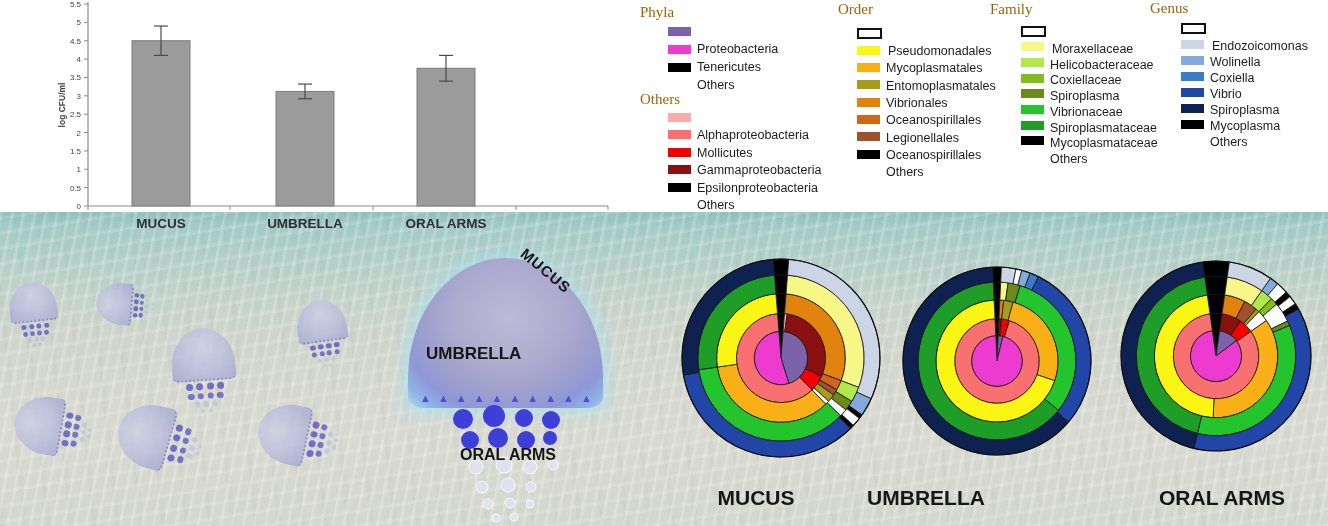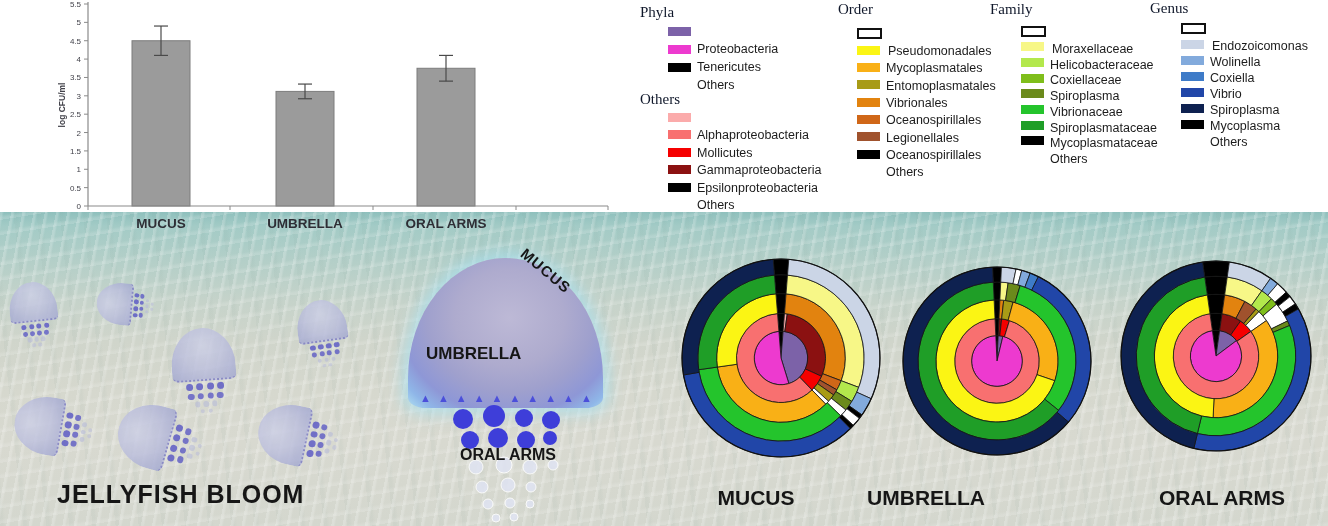--- a/index.html
+++ b/index.html
@@ -8,21 +8,21 @@
   .top-band{position:absolute;left:0;top:0;width:1328px;height:212px;background:#ffffff;}
   .ocean{position:absolute;left:0;top:212px;width:1328px;height:314px;
     background:linear-gradient(180deg,#8fc0bd 0px,#a3cbc6 14px,#b4cfc8 50px,#c6d3ca 90px,
       #d0d5cb 130px,#d6d8ce 180px,#d8d9d0 230px,#d4d7ce 314px);}
   .water-tex{position:absolute;left:0;top:212px;width:1328px;height:314px;pointer-events:none;
     background:
       repeating-linear-gradient(101deg,rgba(255,255,255,.20) 0 2px,rgba(255,255,255,0) 4px 11px),
       repeating-linear-gradient(-9deg,rgba(255,255,255,.14) 0 2px,rgba(255,255,255,0) 5px 15px),
       repeating-linear-gradient(84deg,rgba(120,150,140,.06) 0 3px,rgba(255,255,255,0) 6px 23px);}
   svg{position:absolute;overflow:visible;}
-  .hdr{position:absolute;font-family:"Liberation Serif",serif;font-size:15px;color:#0f172a;}
+  .hdr{position:absolute;font-family:"Liberation Serif",serif;font-size:15px;color:#a16207;}
   .legend-item{position:absolute;display:flex;align-items:center;gap:6px;height:12px;}
   .sw{width:23px;height:9px;flex:0 0 auto;}
   .sw.outlined{border:2px solid #111;height:7px;width:21px;background:#fff;}
   .legend-label{font-size:12.5px;color:#1c1c1c;white-space:nowrap;line-height:12px;margin-top:36px;}
   .big-label{position:absolute;font-weight:bold;color:#161616;}
   .title{font-size:22px;letter-spacing:.5px;}
   .jelly{position:absolute;opacity:.82;}
   .jelly .bell{background:radial-gradient(ellipse at 50% 35%,#cdd0e6 0%,#bcbfdd 50%,#adb1d6 78%,#a2a8d0 100%);
     border-bottom:2px dotted #7a7ac2;border-radius:50% 50% 12% 12%/ 72% 72% 10% 10%;}
   .jelly .row{display:flex;justify-content:center;}
@@ -386,21 +386,20 @@
           <span class="dot" style="height: 5.1px; width: 5.1px; background: rgb(185, 188, 217);"></span>
           <span class="dot" style="height: 5.1px; width: 5.1px; background: rgb(185, 188, 217);"></span>
           <span class="dot" style="height: 5.1px; width: 5.1px; background: rgb(185, 188, 217);"></span>
         </div>
         <div class="row" style="gap: 3px; margin-top: 2.1px; opacity: 0.65;">
           <span class="dot" style="height: 4.2px; width: 4.2px; background: rgb(185, 188, 217);"></span>
           <span class="dot" style="height: 4.2px; width: 4.2px; background: rgb(185, 188, 217);"></span>
         </div>
       </div>
     </div>
-  <div class="big-label" style="left:57px;top:480px;font-size:25px;letter-spacing:1px;">JELLYFISH BLOOM</div>
 
   <div class="bigjelly-bell" style="left:408px;top:258px;width:195px;height:150px;"></div>
   <div class="scallops" style="left:420px;top:392px;" id="scallops">▲▲▲▲▲▲▲▲▲▲</div>
   <svg id="oral-dots" style="left:418px;top:405px;" width="200" height="125">
       <circle cx="45" cy="14" r="10" fill="#3e3ed9"></circle>
       <circle cx="76" cy="11" r="11" fill="#3e3ed9"></circle>
       <circle cx="106" cy="13" r="9" fill="#3e3ed9"></circle>
       <circle cx="133" cy="15" r="9" fill="#3e3ed9"></circle>
       <circle cx="52" cy="35" r="9" fill="#3e3ed9"></circle>
       <circle cx="80" cy="33" r="10" fill="#3e3ed9"></circle>

